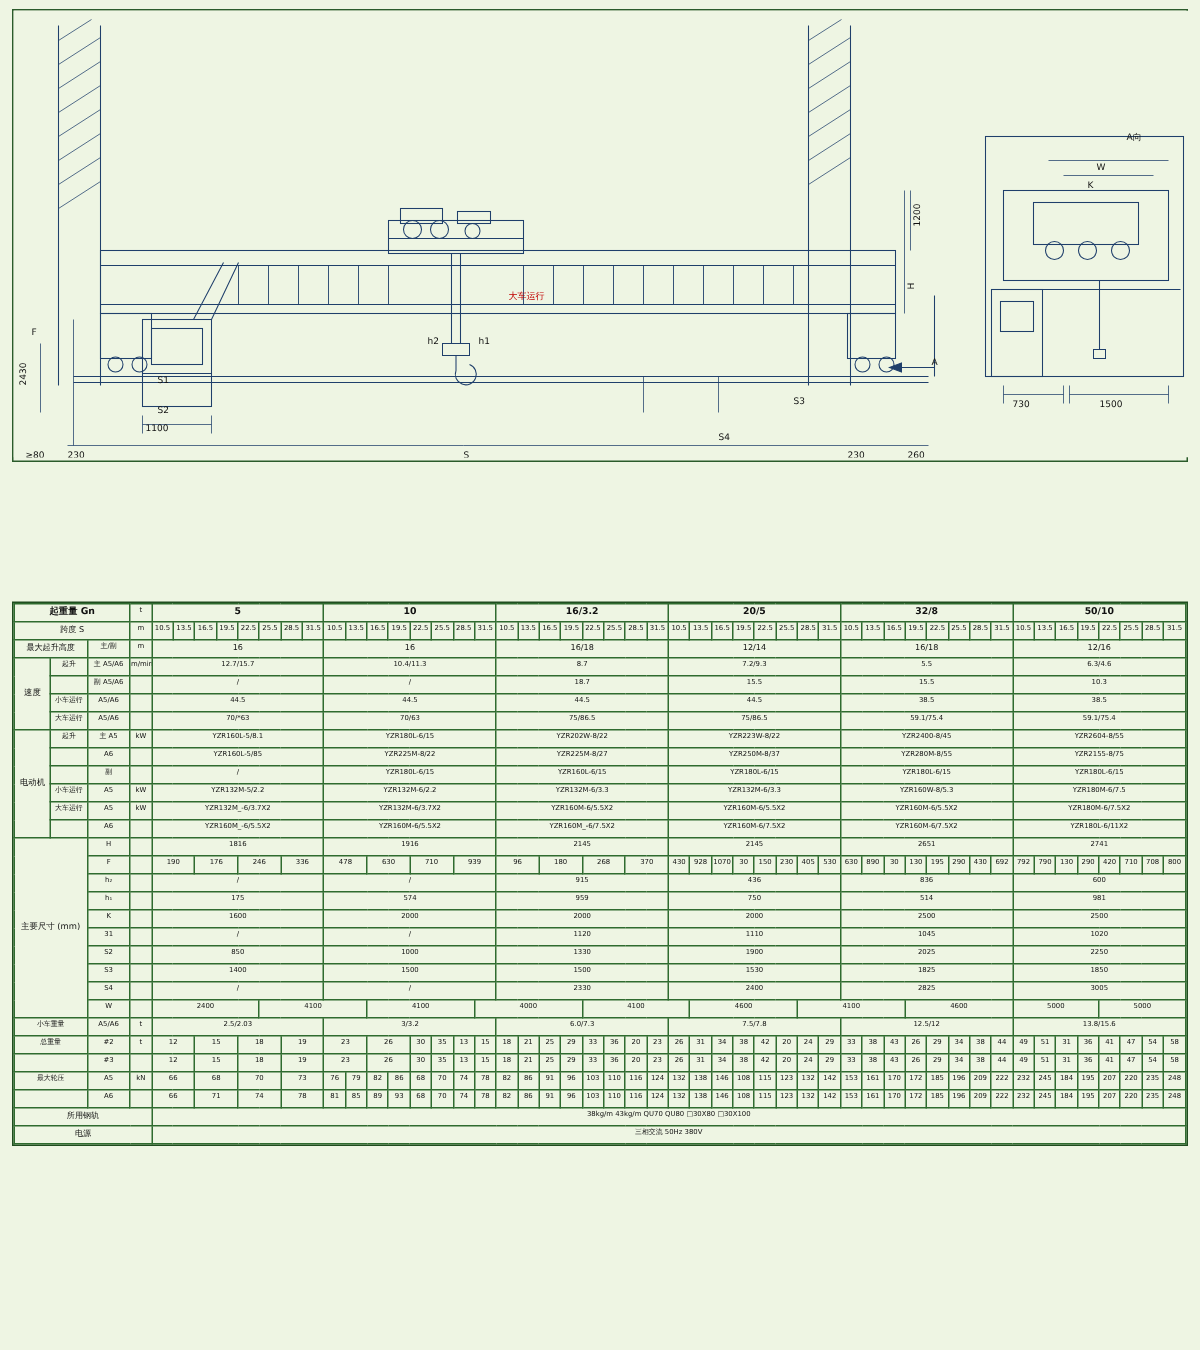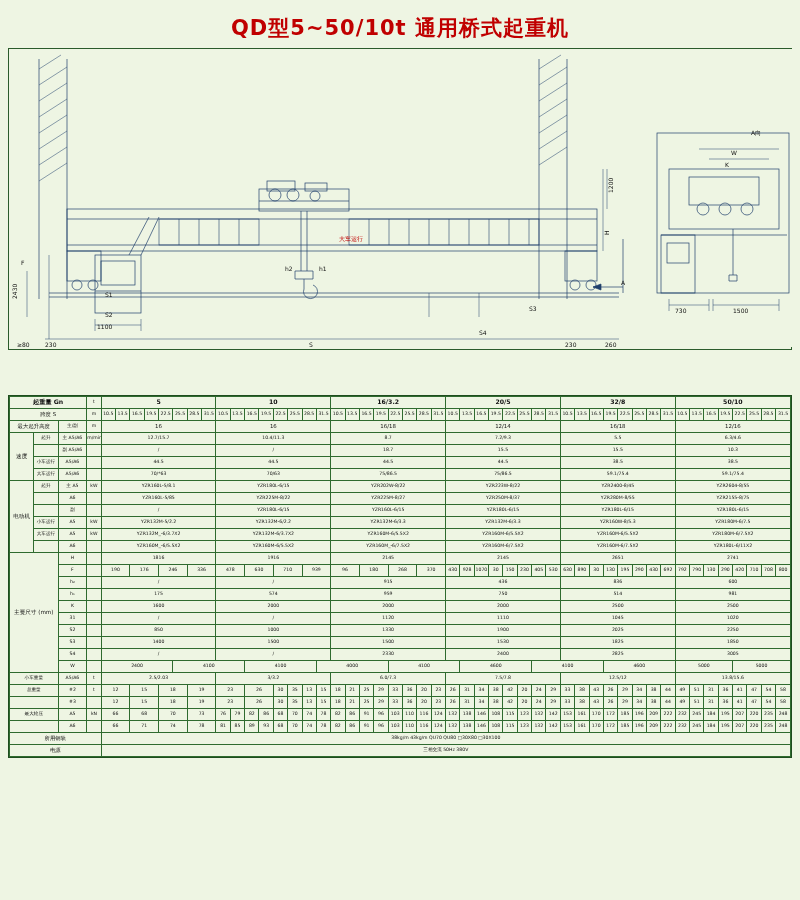--- a/index.html
+++ b/index.html
@@ -53,21 +53,20 @@
   td.lbl{font-size:5.4px;}
   td.hdr{font-size:6.2px;font-weight:bold;}
   td.grp{font-size:5.6px;}
   .tiny{font-size:4.6px;}
 </style>
 </head>
 <body>
 
 <div class="page">
 
-  <div class="title">QD型5~50/10t 通用桥式起重机</div>
 
   <div class="drawing">
     <svg width="784" height="298" viewBox="0 0 784 298">
       <rect x="0" y="0" width="784" height="298" fill="#eef5e3"></rect>
       <g stroke="#1f3f6b" fill="none" stroke-width="0.7">
 
         <line x1="30" y1="10" x2="30" y2="250"></line>
         <line x1="58" y1="10" x2="58" y2="250"></line>
         <g stroke="#1f3f6b" stroke-width="0.5">
           <line x1="30" y1="20" x2="52" y2="6"></line>

